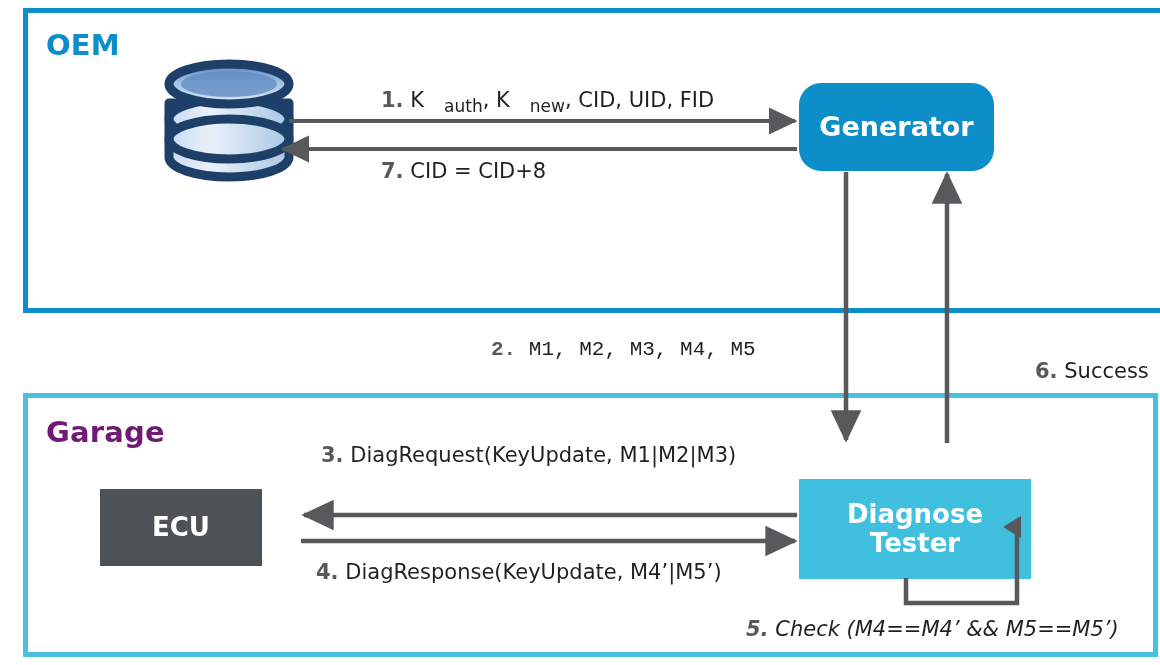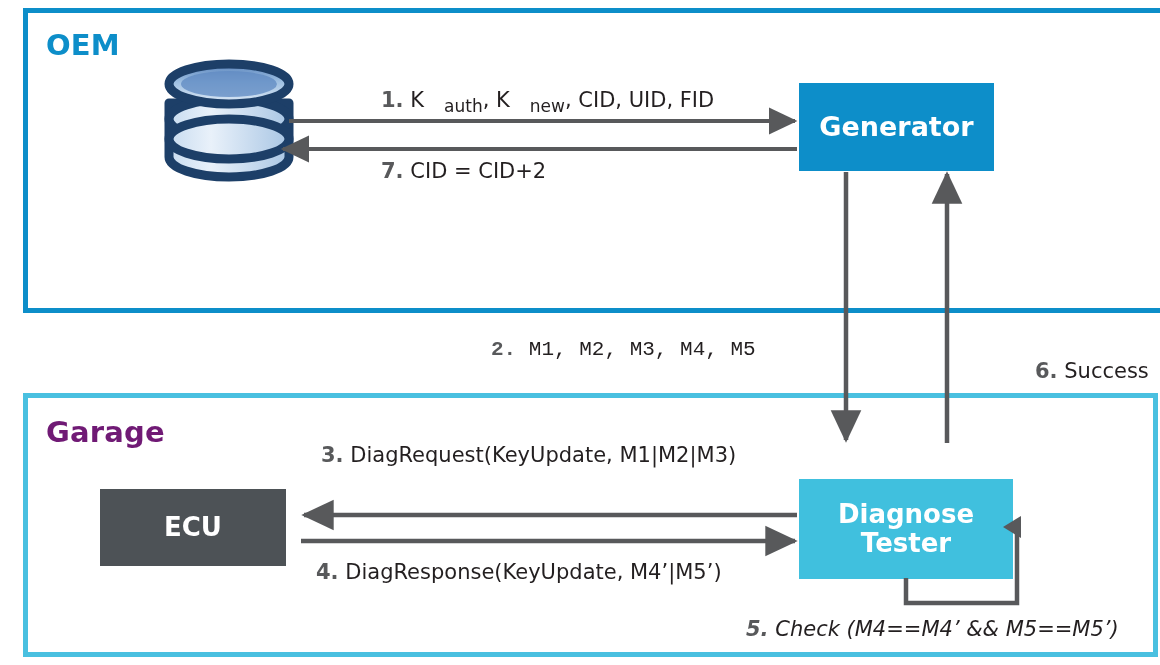--- a/index.html
+++ b/index.html
@@ -18,23 +18,23 @@
   #garage-zone{left:10px;top:393px;width:1135px;height:264px;border:5px solid #49c0e0;}
 
   .zone-title{position:absolute;font-weight:bold;letter-spacing:.2px;}
   #oem-title{left:33px;top:28px;font-size:29px;color:#0d8ec9;}
   #garage-title{left:33px;top:415px;font-size:29px;color:#701a75;}
 
   
   .node{position:absolute;box-sizing:border-box;display:flex;align-items:center;
         justify-content:center;text-align:center;color:#ffffff;font-weight:bold;
         line-height:1.12;}
-  #generator-node{left:786px;top:83px;width:195px;height:88px;background:#0d8ec9;font-size:27px;}
-  #ecu-node{left:87px;top:489px;width:186px;height:77px;background:#4d5256;font-size:26px;}
-  #tester-node{left:786px;top:479px;width:214px;height:100px;background:#40c0de;font-size:26px;}
+  #generator-node{left:786px;top:83px;width:195px;height:88px;background:#0d8ec9;font-size:27px;border-radius:22px;}
+  #ecu-node{left:87px;top:489px;width:162px;height:77px;background:#4d5256;font-size:26px;}
+  #tester-node{left:786px;top:479px;width:232px;height:100px;background:#40c0de;font-size:26px;}
 
   
   #database-icon{position:absolute;left:146px;top:57px;width:140px;height:128px;}
 
   
   #arrows{position:absolute;left:0;top:0;width:1160px;height:665px;pointer-events:none;}
 
   
   .edge-label{position:absolute;white-space:nowrap;color:#231f20;font-size:21px;}
   .edge-label .num{font-weight:bold;color:#58595b;}
@@ -120,21 +120,21 @@
 
     <path d="M 893 578 L 893 603 L 1004 603 L 1004 527 L 1006 527" fill="none" stroke="#58595b" stroke-width="4.5" stroke-linejoin="miter"></path>
     <path d="M 1008 527 L 1008 516 L 990 527 L 1008 538 Z" fill="#58595b"></path>
   </svg>
 
   <div class="edge-label" id="label-1">
     <span class="num">1.</span><span> K</span><sub>auth</sub><span>, K</span><sub>new</sub><span>, CID, UID,  FID</span>
   </div>
 
   <div class="edge-label" id="label-7">
-    <span class="num">7.</span><span> CID = CID+2</span>
+    <span class="num">7.</span><span> CID = CID+8</span>
   </div>
 
   <div class="edge-label" id="label-2">
     <span class="num">2.</span><span> M1, M2, M3, M4, M5</span>
   </div>
 
   <div class="edge-label" id="label-6">
     <span class="num">6.</span><span> Success</span>
   </div>
 

